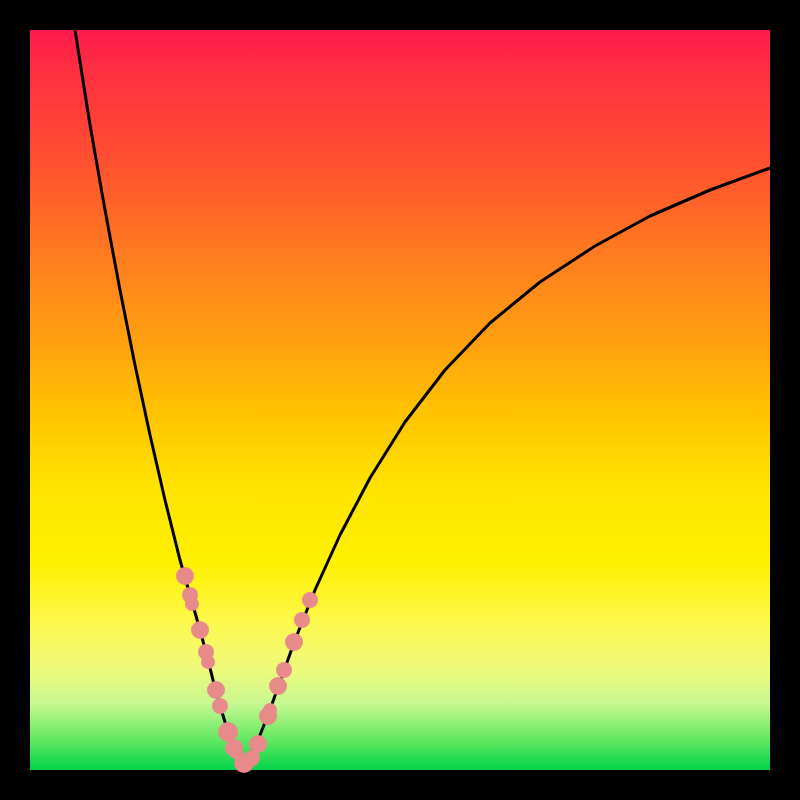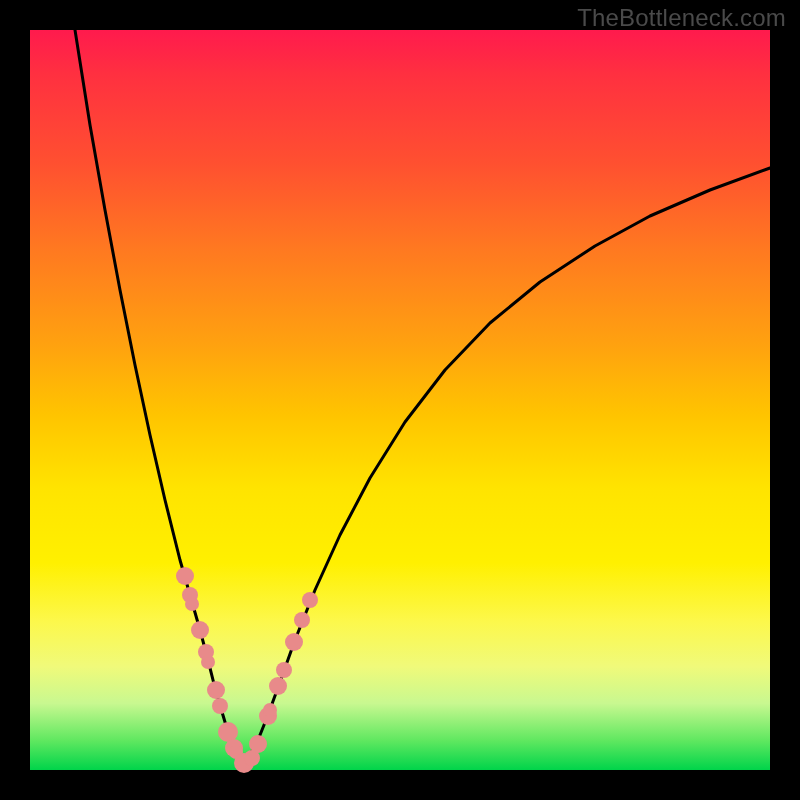--- a/index.html
+++ b/index.html
@@ -57,21 +57,20 @@
     width: 740px;
     height: 740px;
     overflow: visible;
   }
 </style>
 </head>
 <body>
 
 <div class="frame">
 
-  <div class="watermark">TheBottleneck.com</div>
 
   <div class="plot-area">
     <svg class="curve" viewBox="0 0 740 740" preserveAspectRatio="none">
       <path id="curve-left" fill="none" stroke-width="3" stroke-linecap="round" stroke-linejoin="round" d="M45 0 L60 95 L75 180 L90 260 L105 335 L120 405 L135 470 L150 530 L160 565 L170 600 L178 630 L185 658 L192 682 L198 702 L203 715 L208 725 L213 733" stroke="#000000"></path>
       <path id="curve-right" fill="none" stroke-width="3" stroke-linecap="round" stroke-linejoin="round" d="M213 733 L220 725 L228 710 L238 685 L250 652 L265 610 L285 560 L310 505 L340 448 L375 392 L415 340 L460 293 L510 252 L565 216 L620 186 L680 160 L740 138" stroke="#000000"></path>
       <g id="dots">
           <circle cx="155" cy="546" r="9" fill="#e88a8a"></circle>
           <circle cx="160" cy="565" r="8" fill="#e88a8a"></circle>
           <circle cx="162" cy="574" r="7" fill="#e88a8a"></circle>
           <circle cx="170" cy="600" r="9" fill="#e88a8a"></circle>

